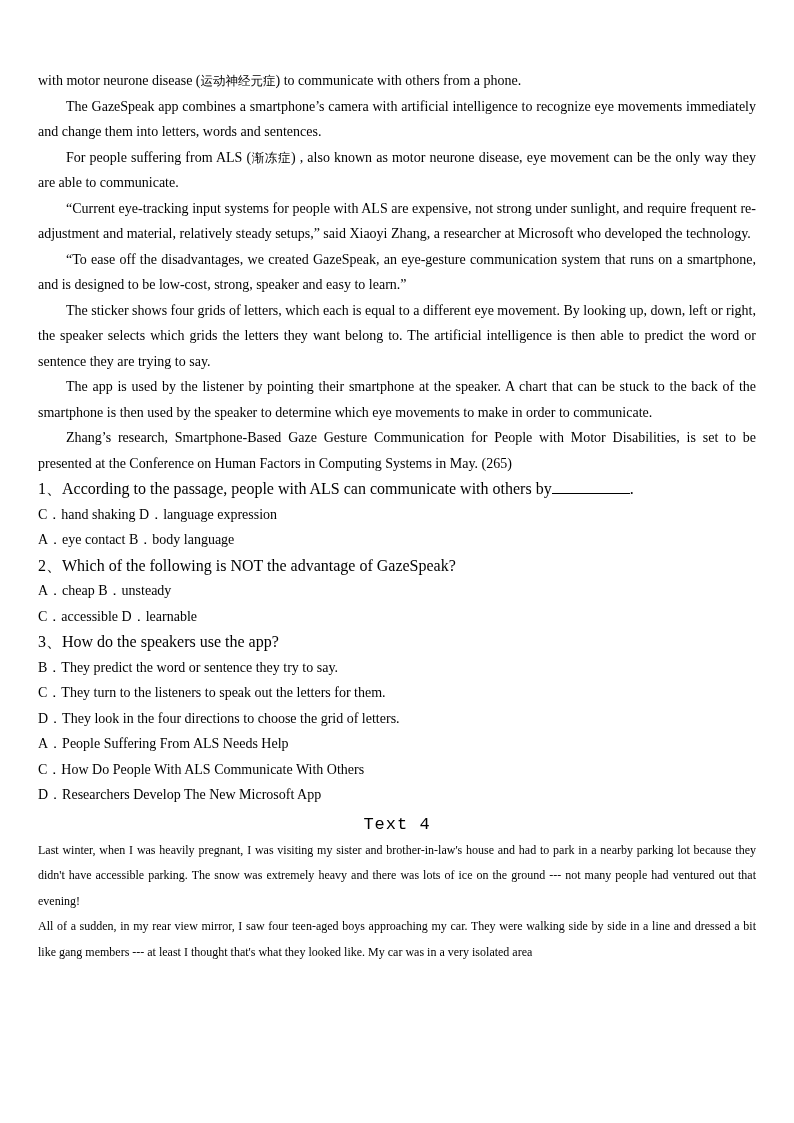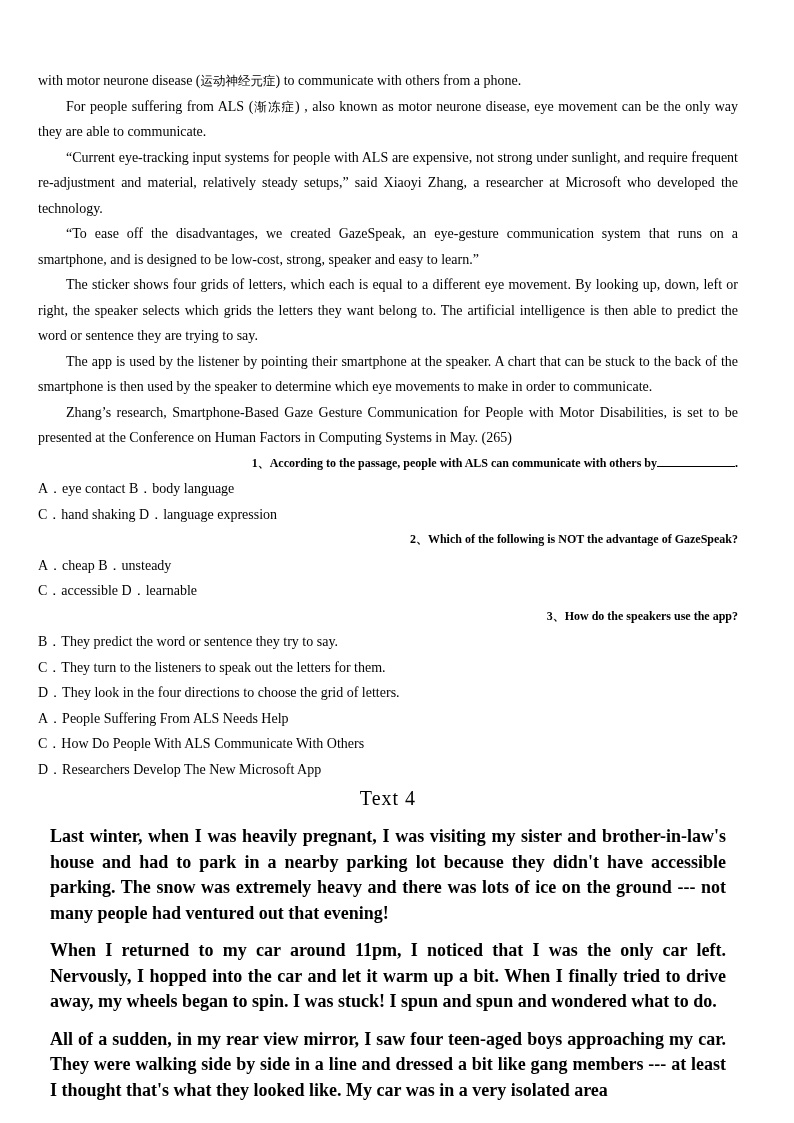--- a/index.html
+++ b/index.html
@@ -12,107 +12,105 @@
     height: 1123px;
     font-family: "Liberation Serif", serif;
     color: #000000;
     position: relative;
     overflow: hidden;
   }
   .page {
     box-sizing: border-box;
     width: 794px;
     height: 1123px;
-    padding: 68px 56px 30px 38px;
+    padding: 68px 38px 30px 38px;
     position: relative;
   }
   .para {
     font-size: 14.0px;
     line-height: 25.5px;
     text-align: justify;
     text-justify: inter-word;
     margin: 0;
   }
   .indent {
     text-indent: 28px;
   }
   .q-line {
-    font-size: 12px;
+    font-size: 16px;
     line-height: 25.5px;
     margin: 0;
-    text-align: right;
-    font-weight: bold;
+    text-align: left;
   }
   .opt-line {
     font-size: 14.0px;
     line-height: 25.5px;
     margin: 0;
     text-align: left;
   }
   .blank {
     display: inline-block;
     border-bottom: 1px solid #000;
     width: 78px;
     vertical-align: baseline;
   }
   .text-head {
-    font-family: Liberation Serif, serif;
-    font-size: 20px;
+    font-family: Liberation Mono, monospace;
+    font-size: 17px;
     line-height: 27px;
     text-align: center;
     letter-spacing: 1px;
     margin: 3px 0 0 0;
   }
   .body2 {
-    font-size: 18px;
+    font-size: 12px;
     line-height: 25.5px;
     text-align: justify;
     text-justify: inter-word;
-    margin: 12px;
-    font-weight: bold;
+    margin: 0;
   }
   .cjk {
     font-family: "DejaVu Sans", sans-serif;
     font-size: 12.5px;
   }
 </style>
 </head>
 <body>
 
 <div class="page">
 
   <p class="para">with motor neurone disease (<span class="cjk">运动神经元症</span>) to communicate with others from a phone.</p>
+  <p class="para indent">The GazeSpeak app combines a smartphone’s camera with artificial intelligence to recognize eye movements immediately and change them into letters, words and sentences.</p>
   <p class="para indent">For people suffering from ALS (<span class="cjk">渐冻症</span>) , also known as motor neurone disease, eye movement can be the only way they are able to communicate.</p>
   <p class="para indent">“Current eye-tracking input systems for people with ALS are expensive, not strong under sunlight, and require frequent re-adjustment and material, relatively steady setups,” said Xiaoyi Zhang, a researcher at Microsoft who developed the technology.</p>
   <p class="para indent">“To ease off the disadvantages, we created GazeSpeak, an eye-gesture communication system that runs on a smartphone, and is designed to be low-cost, strong, speaker and easy to learn.”</p>
   <p class="para indent">The sticker shows four grids of letters, which each is equal to a different eye movement. By looking up, down, left or right, the speaker selects which grids the letters they want belong to. The artificial intelligence is then able to predict the word or sentence they are trying to say.</p>
   <p class="para indent">The app is used by the listener by pointing their smartphone at the speaker. A chart that can be stuck to the back of the smartphone is then used by the speaker to determine which eye movements to make in order to communicate.</p>
   <p class="para indent">Zhang’s research, Smartphone-Based Gaze Gesture Communication for People with Motor Disabilities, is set to be presented at the Conference on Human Factors in Computing Systems in May. (265)</p>
 
   <p class="q-line">
     <span>1、</span><span>According to the passage, people with ALS can communicate with others by</span><span class="blank"></span><span>.</span>
   </p>
+  <p class="opt-line">C．hand shaking    D．language expression</p>
   <p class="opt-line">A．eye contact    B．body language</p>
-  <p class="opt-line">C．hand shaking    D．language expression</p>
 
   <p class="q-line">
     <span>2、</span><span>Which of the following is NOT the advantage of GazeSpeak?</span>
   </p>
   <p class="opt-line">A．cheap    B．unsteady</p>
   <p class="opt-line">C．accessible   D．learnable</p>
 
   <p class="q-line">
     <span>3、</span><span>How do the speakers use the app?</span>
   </p>
   <p class="opt-line">B．They predict the word or sentence they try to say.</p>
   <p class="opt-line">C．They turn to the listeners to speak out the letters for them.</p>
   <p class="opt-line">D．They look in the four directions to choose the grid of letters.</p>
 
   <p class="opt-line">A．People Suffering From ALS Needs Help</p>
   <p class="opt-line">C．How Do People With ALS Communicate With Others</p>
   <p class="opt-line">D．Researchers Develop The New Microsoft App</p>
 
   <p class="text-head">Text 4</p>
   <p class="body2">Last winter, when I was heavily pregnant, I was visiting my sister and brother-in-law's house and had to park in a nearby parking lot because they didn't have accessible parking. The snow was extremely heavy and there was lots of ice on the ground --- not many people had ventured out that evening!</p>
-  <p class="body2">When I returned to my car around 11pm, I noticed that I was the only car left. Nervously, I hopped into the car and let it warm up a bit. When I finally tried to drive away, my wheels began to spin. I was stuck! I spun and spun and wondered what to do.</p>
   <p class="body2">All of a sudden, in my rear view mirror, I saw four teen-aged boys approaching my car. They were walking side by side in a line and dressed a bit like gang members --- at least I thought that's what they looked like. My car was in a very isolated area</p>
 
 </div>
 
 </body></html>

